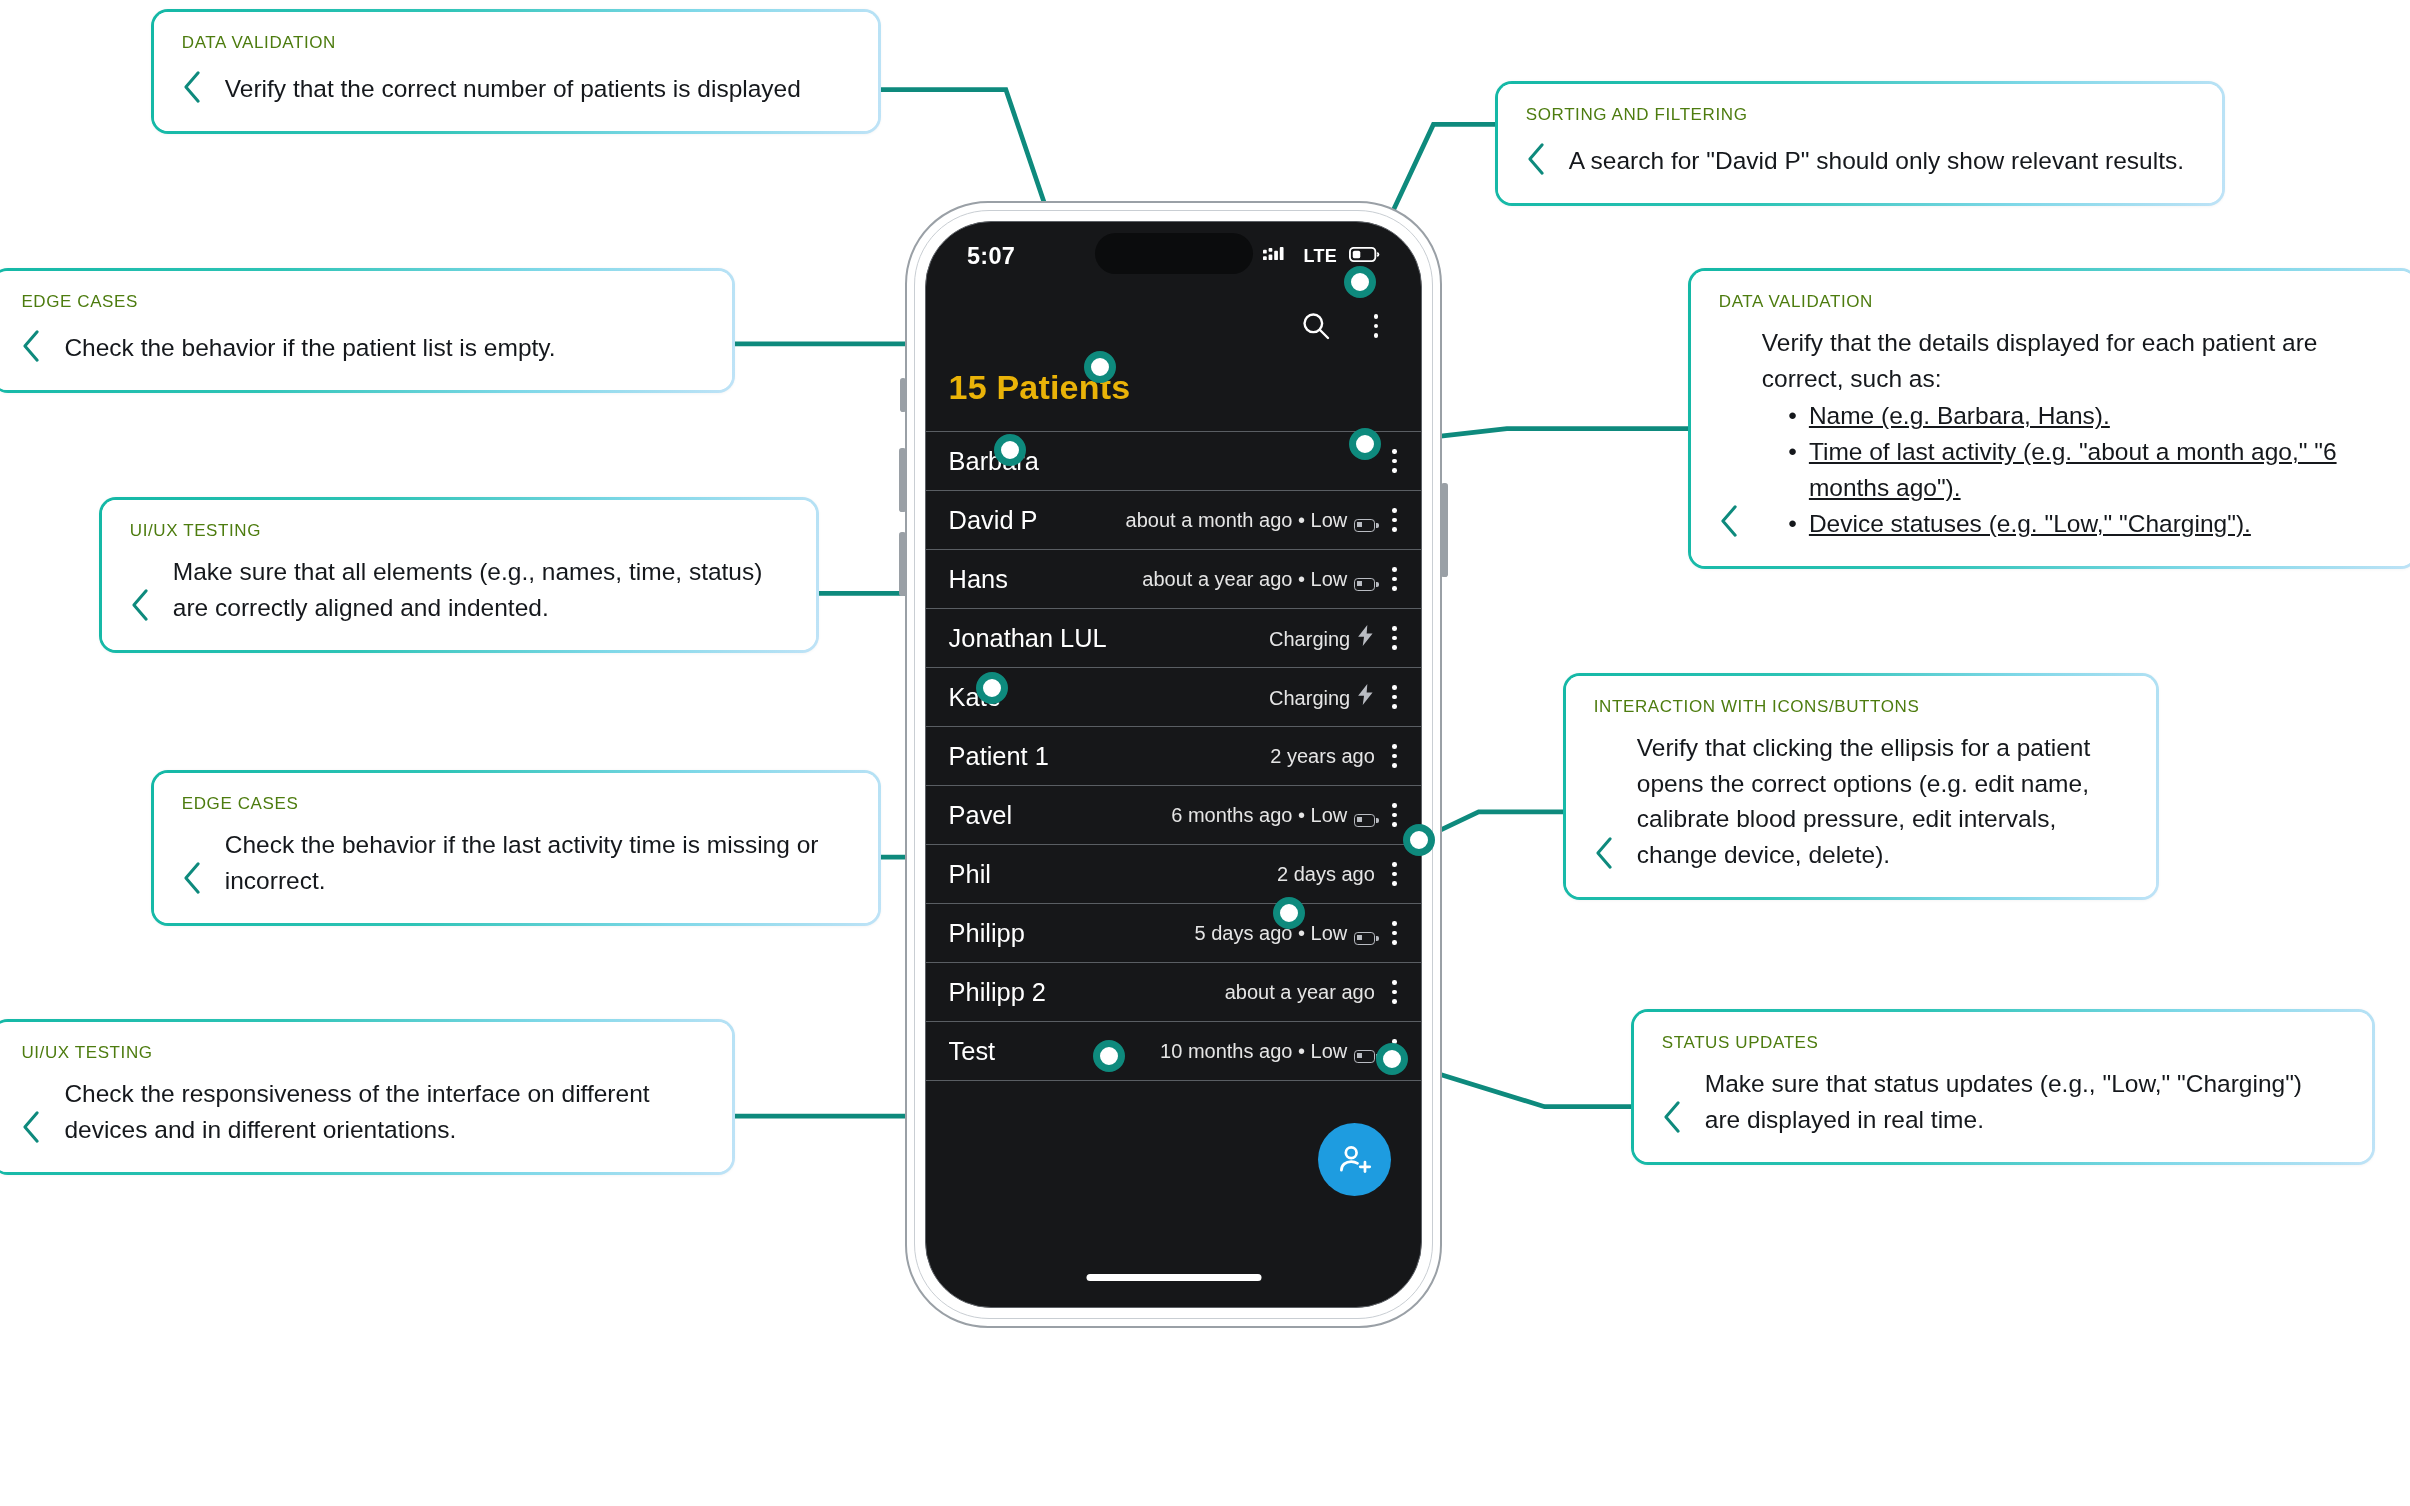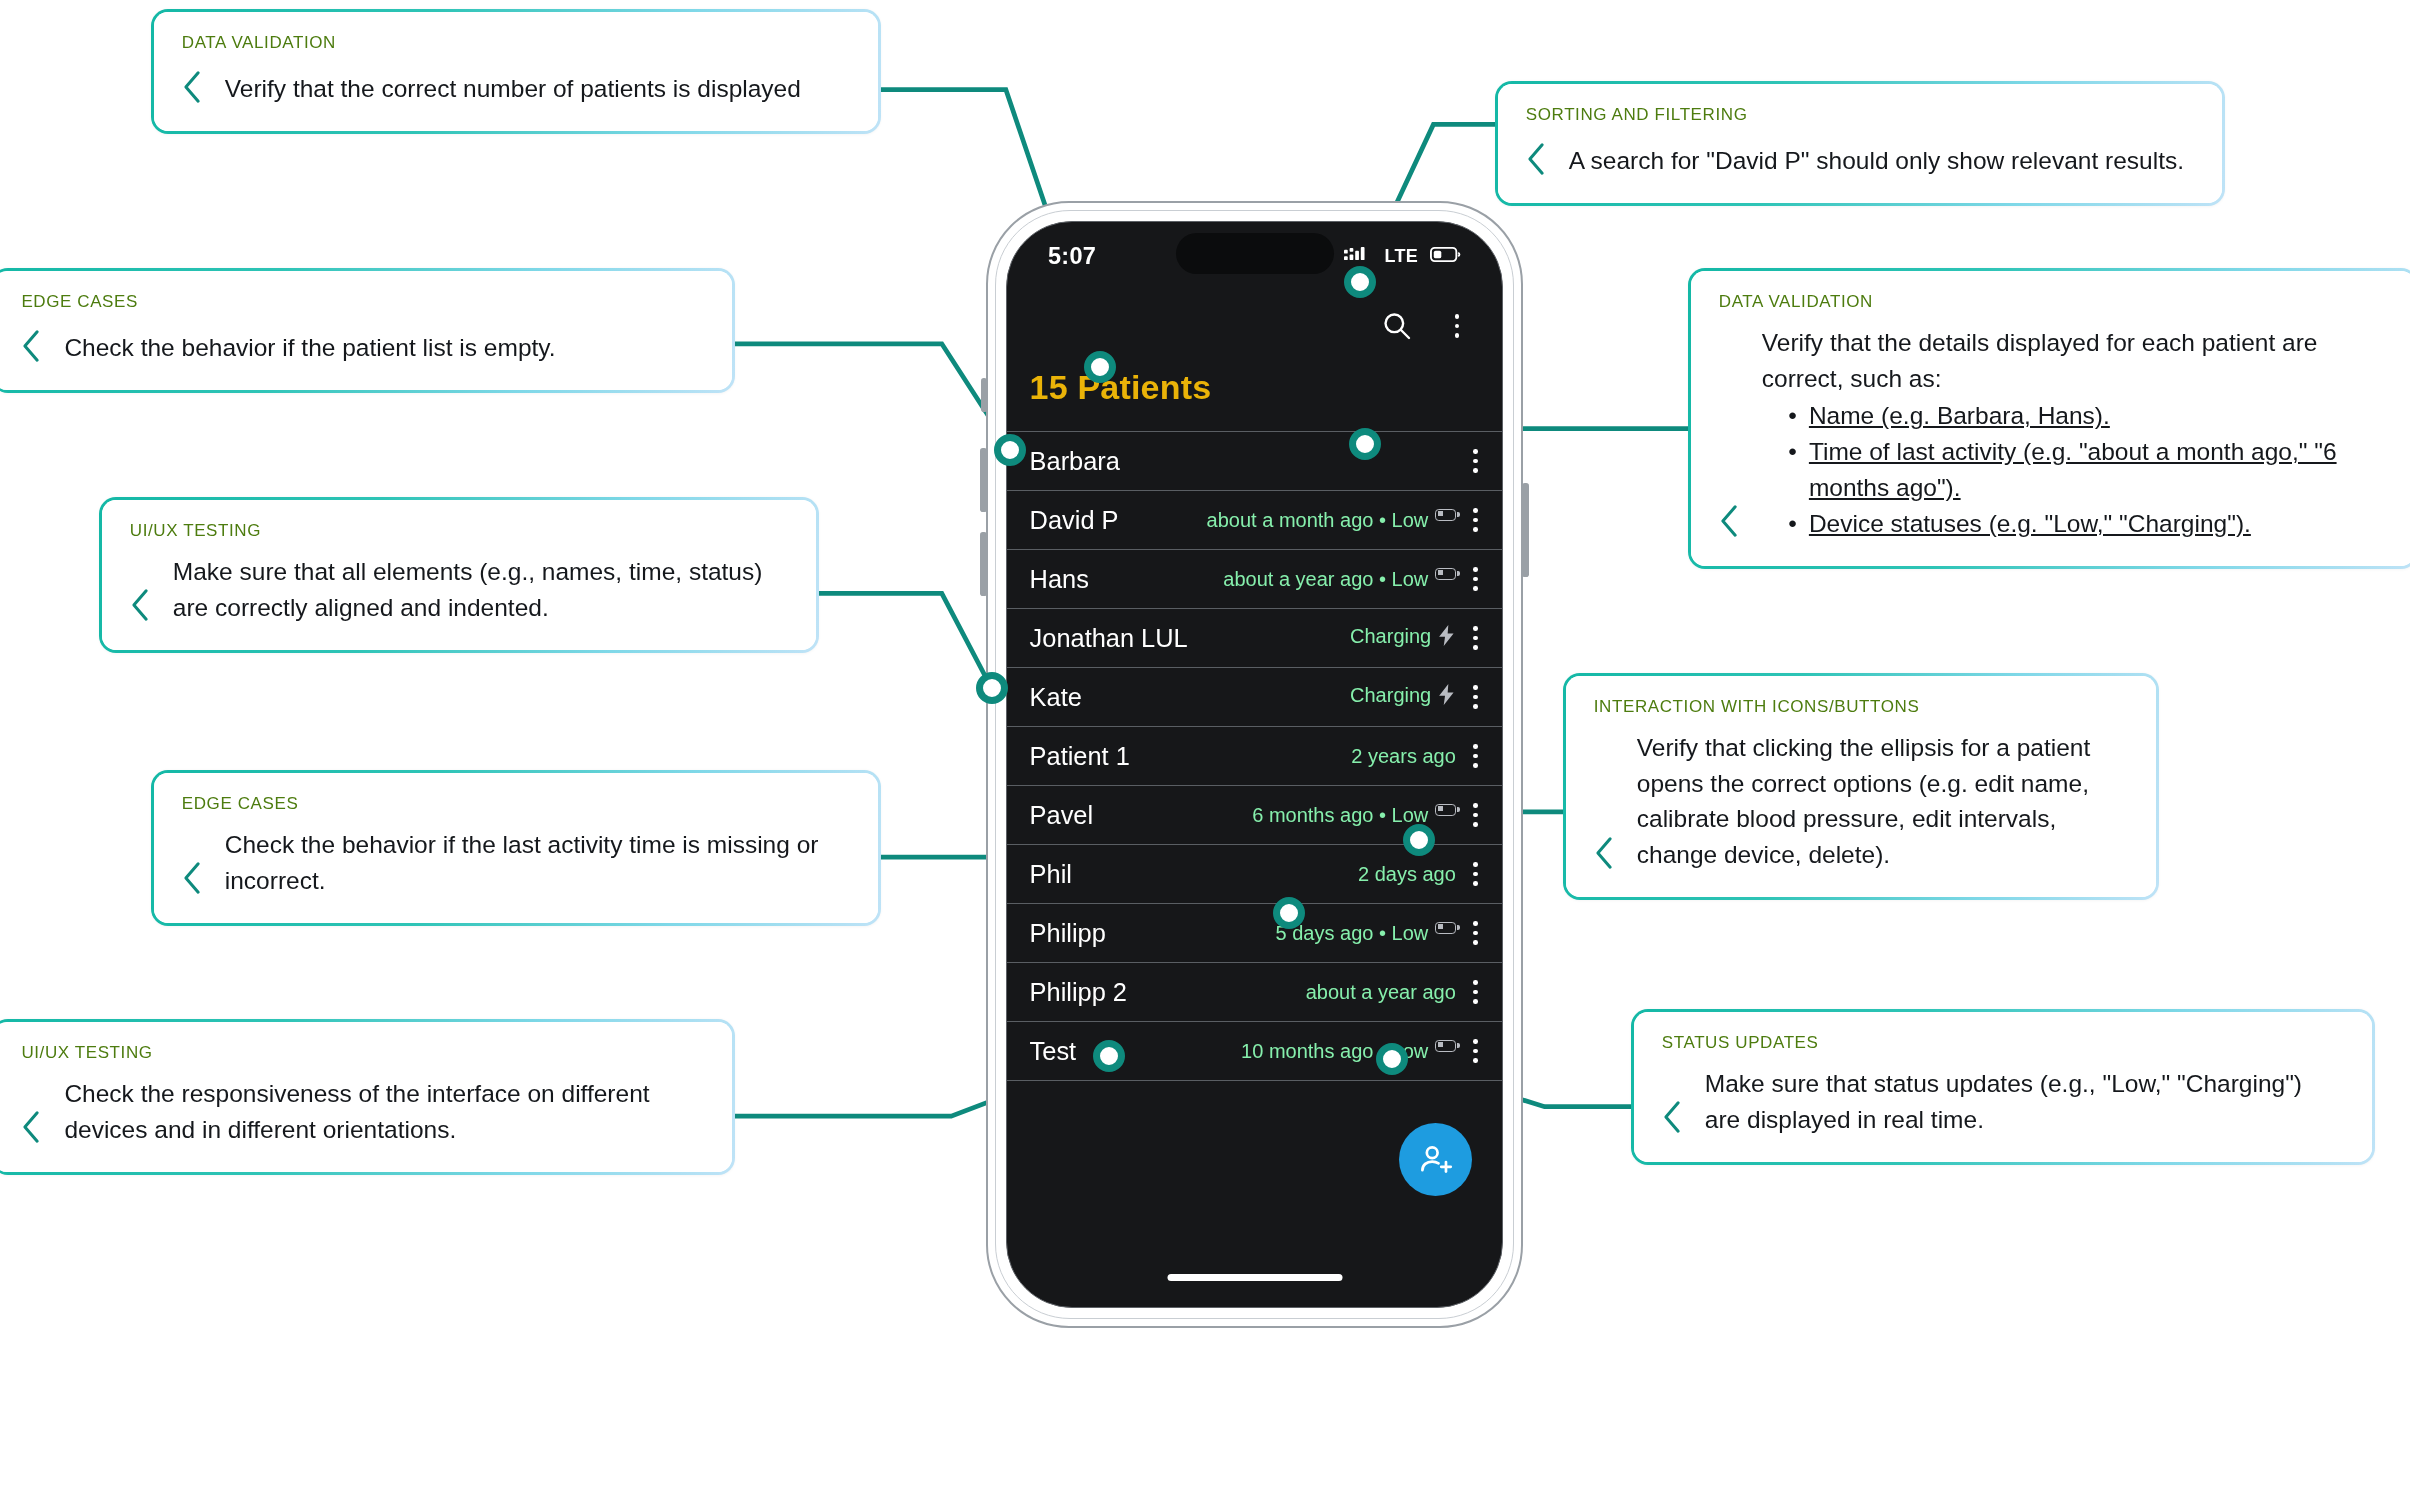--- a/index.html
+++ b/index.html
@@ -35,21 +35,21 @@
   .chev { flex: 0 0 auto; margin-top: 3.8px; }
   .callout-text { font-size: 24.5px; line-height: 1.46; color: #15181c; }
   .callout-text ul { list-style: none; margin: 1.9px 0 0 24.5px; }
   .callout-text li { position: relative; padding-left: 22.6px; text-decoration: underline; }
   .callout-text li::before {
     content: "•"; position: absolute; left: 1.9px; top: 0; font-size: 24.5px; color: #15181c;
   }
 
   
   #phone {
-    position: absolute; left: 986px; top: 201px;
+    position: absolute; left: 905px; top: 201px;
     width: 537px; height: 1127px; z-index: 3;
   }
   .phone-outer {
     position: absolute; inset: 0;
     border-radius: 83px;
     background: #ffffff;
     border: 2.8px solid #9aa0a6;
   }
   .phone-mid {
     position: absolute; left: 9.4px; top: 9.4px; right: 9.4px; bottom: 9.4px;
@@ -95,22 +95,22 @@
 
   
   .plist { border-top: 0.9px solid #5a5e63; }
   .prow {
     height: 59px; display: flex; align-items: center;
     border-bottom: 0.9px solid #5a5e63;
     padding: 0 24.5px 0 22.6px; position: relative;
   }
   .pname { color: #ffffff; font-size: 25.4px; font-weight: 400; white-space: nowrap; }
   .pmeta {
-    margin-left: auto; display: flex; align-items: flex-start; gap: 6.6px;
-    color: #86efac; font-size: 20px; white-space: nowrap;
+    margin-left: auto; display: flex; align-items: flex-end; gap: 6.6px;
+    color: #e5e5e5; font-size: 20px; white-space: nowrap;
   }
   .prow .kebab { margin-left: 17px; }
   .batt-low {
     display: inline-block; width: 21px; height: 12.2px; border: 1.9px solid #b9bcc2;
     border-radius: 3.8px; position: relative;
   }
   .batt-low::after {
     content: ""; position: absolute; right: -4.7px; top: 2.8px; width: 2.8px; height: 4.7px;
     background: #b9bcc2; border-radius: 0 1.9px 1.9px 0;
   }

